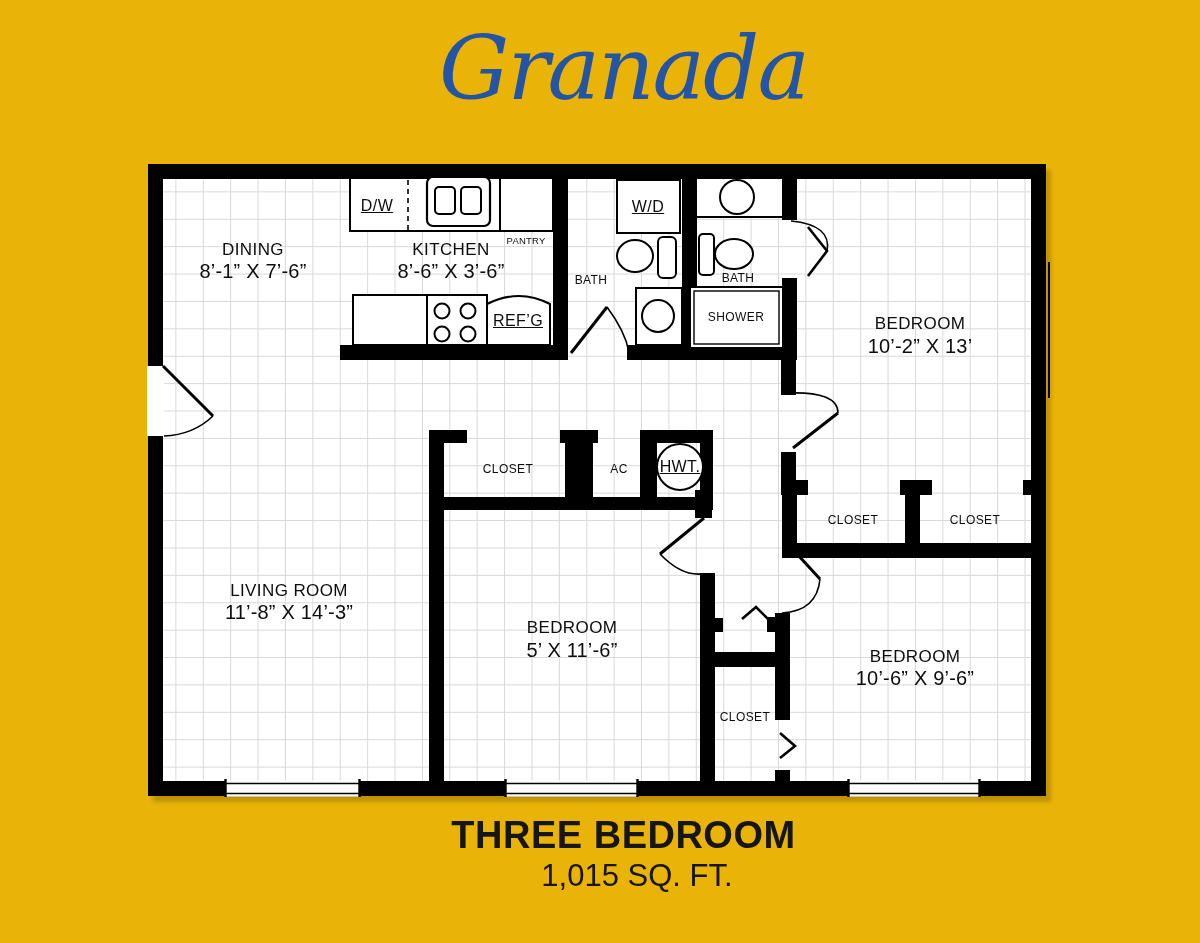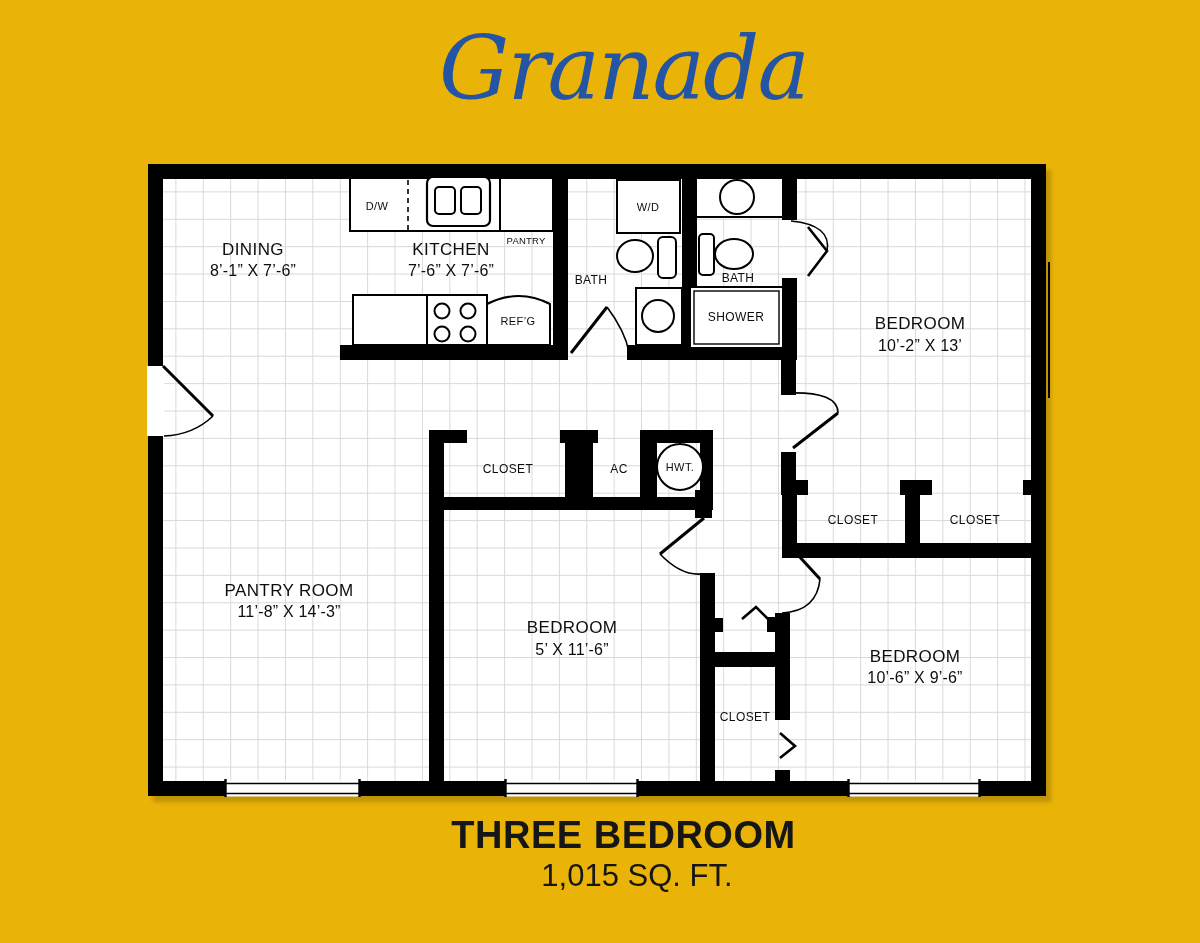--- a/index.html
+++ b/index.html
@@ -11,23 +11,23 @@
   #plan{position:absolute;left:148px;top:164px;width:898px;height:632px;
         background-color:#fff;
         background-image:linear-gradient(to right,#d8d8d8 1px,transparent 1px),
                          linear-gradient(to bottom,#d8d8d8 1px,transparent 1px);
         background-size:27.4px 27.4px;
         box-shadow:5px 6px 4px rgba(0,0,0,0.18);}
   #plan svg{position:absolute;left:0;top:0;overflow:visible;}
   .lbl{position:absolute;transform:translate(-50%,-50%);white-space:nowrap;
        color:#0d0d0d;letter-spacing:.4px;z-index:5;}
   .lbl-room{font-size:17px;}
-  .lbl-dim{font-size:16px;letter-spacing:.2px;}
+  .lbl-dim{font-size:20px;letter-spacing:.2px;}
   .lbl-md{font-size:12px;}
-  .lbl-sm{font-size:11px;}
+  .lbl-sm{font-size:16px;text-decoration:underline;}
   .lbl-xs{font-size:9.5px;letter-spacing:.2px;margin-top:35px;}
   #footer{position:absolute;left:0;top:814px;width:100%;text-align:center;
           font-family:Liberation Sans, sans-serif;color:#161616;}
   #footer .f1{font-size:38px;font-weight:bold;letter-spacing:.5px;}
   #footer .f2{font-size:31px;margin-top:1px;margin-left:27px;}
 </style>
 </head>
 <body>
 
 <div id="page">
@@ -189,42 +189,42 @@
           <rect x="546" y="127" width="85" height="53" stroke-width="1.4"></rect>
         </g>
 
         <circle cx="532" cy="303" r="23" stroke-width="2"></circle>
       </g>
     </svg>
 
     <div class="lbl lbl-room" style="left:105px;top:86px">DINING</div>
     <div class="lbl lbl-dim" style="left:105px;top:107px">8’-1” X 7’-6”</div>
     <div class="lbl lbl-room" style="left:303px;top:86px">KITCHEN</div>
-    <div class="lbl lbl-dim" style="left:303px;top:107px">7’-6” X 7’-6”</div>
+    <div class="lbl lbl-dim" style="left:303px;top:107px">8’-6” X 3’-6”</div>
 
     <div class="lbl lbl-sm" style="left:229px;top:42px">D/W</div>
     <div class="lbl lbl-xs" style="left:378px;top:41px">PANTRY</div>
     <div class="lbl lbl-sm" style="left:500px;top:43px">W/D</div>
     <div class="lbl lbl-sm" style="left:370px;top:157px">REF’G</div>
     <div class="lbl lbl-md" style="left:588px;top:153px">SHOWER</div>
     <div class="lbl lbl-sm" style="left:532px;top:303px">HWT.</div>
 
     <div class="lbl lbl-md" style="left:443px;top:116px">BATH</div>
     <div class="lbl lbl-md" style="left:590px;top:114px">BATH</div>
 
     <div class="lbl lbl-room" style="left:772px;top:160px">BEDROOM</div>
     <div class="lbl lbl-dim" style="left:772px;top:182px">10’-2” X 13’</div>
 
     <div class="lbl lbl-md" style="left:360px;top:305px">CLOSET</div>
     <div class="lbl lbl-md" style="left:471px;top:305px">AC</div>
 
     <div class="lbl lbl-md" style="left:705px;top:356px">CLOSET</div>
     <div class="lbl lbl-md" style="left:827px;top:356px">CLOSET</div>
 
-    <div class="lbl lbl-room" style="left:141px;top:427px">PANTRY ROOM</div>
+    <div class="lbl lbl-room" style="left:141px;top:427px">LIVING ROOM</div>
     <div class="lbl lbl-dim" style="left:141px;top:448px">11’-8” X 14’-3”</div>
 
     <div class="lbl lbl-room" style="left:424px;top:464px">BEDROOM</div>
     <div class="lbl lbl-dim" style="left:424px;top:486px">5’ X 11’-6”</div>
 
     <div class="lbl lbl-room" style="left:767px;top:493px">BEDROOM</div>
     <div class="lbl lbl-dim" style="left:767px;top:514px">10’-6” X 9’-6”</div>
 
     <div class="lbl lbl-md" style="left:597px;top:553px">CLOSET</div>
   </div>

